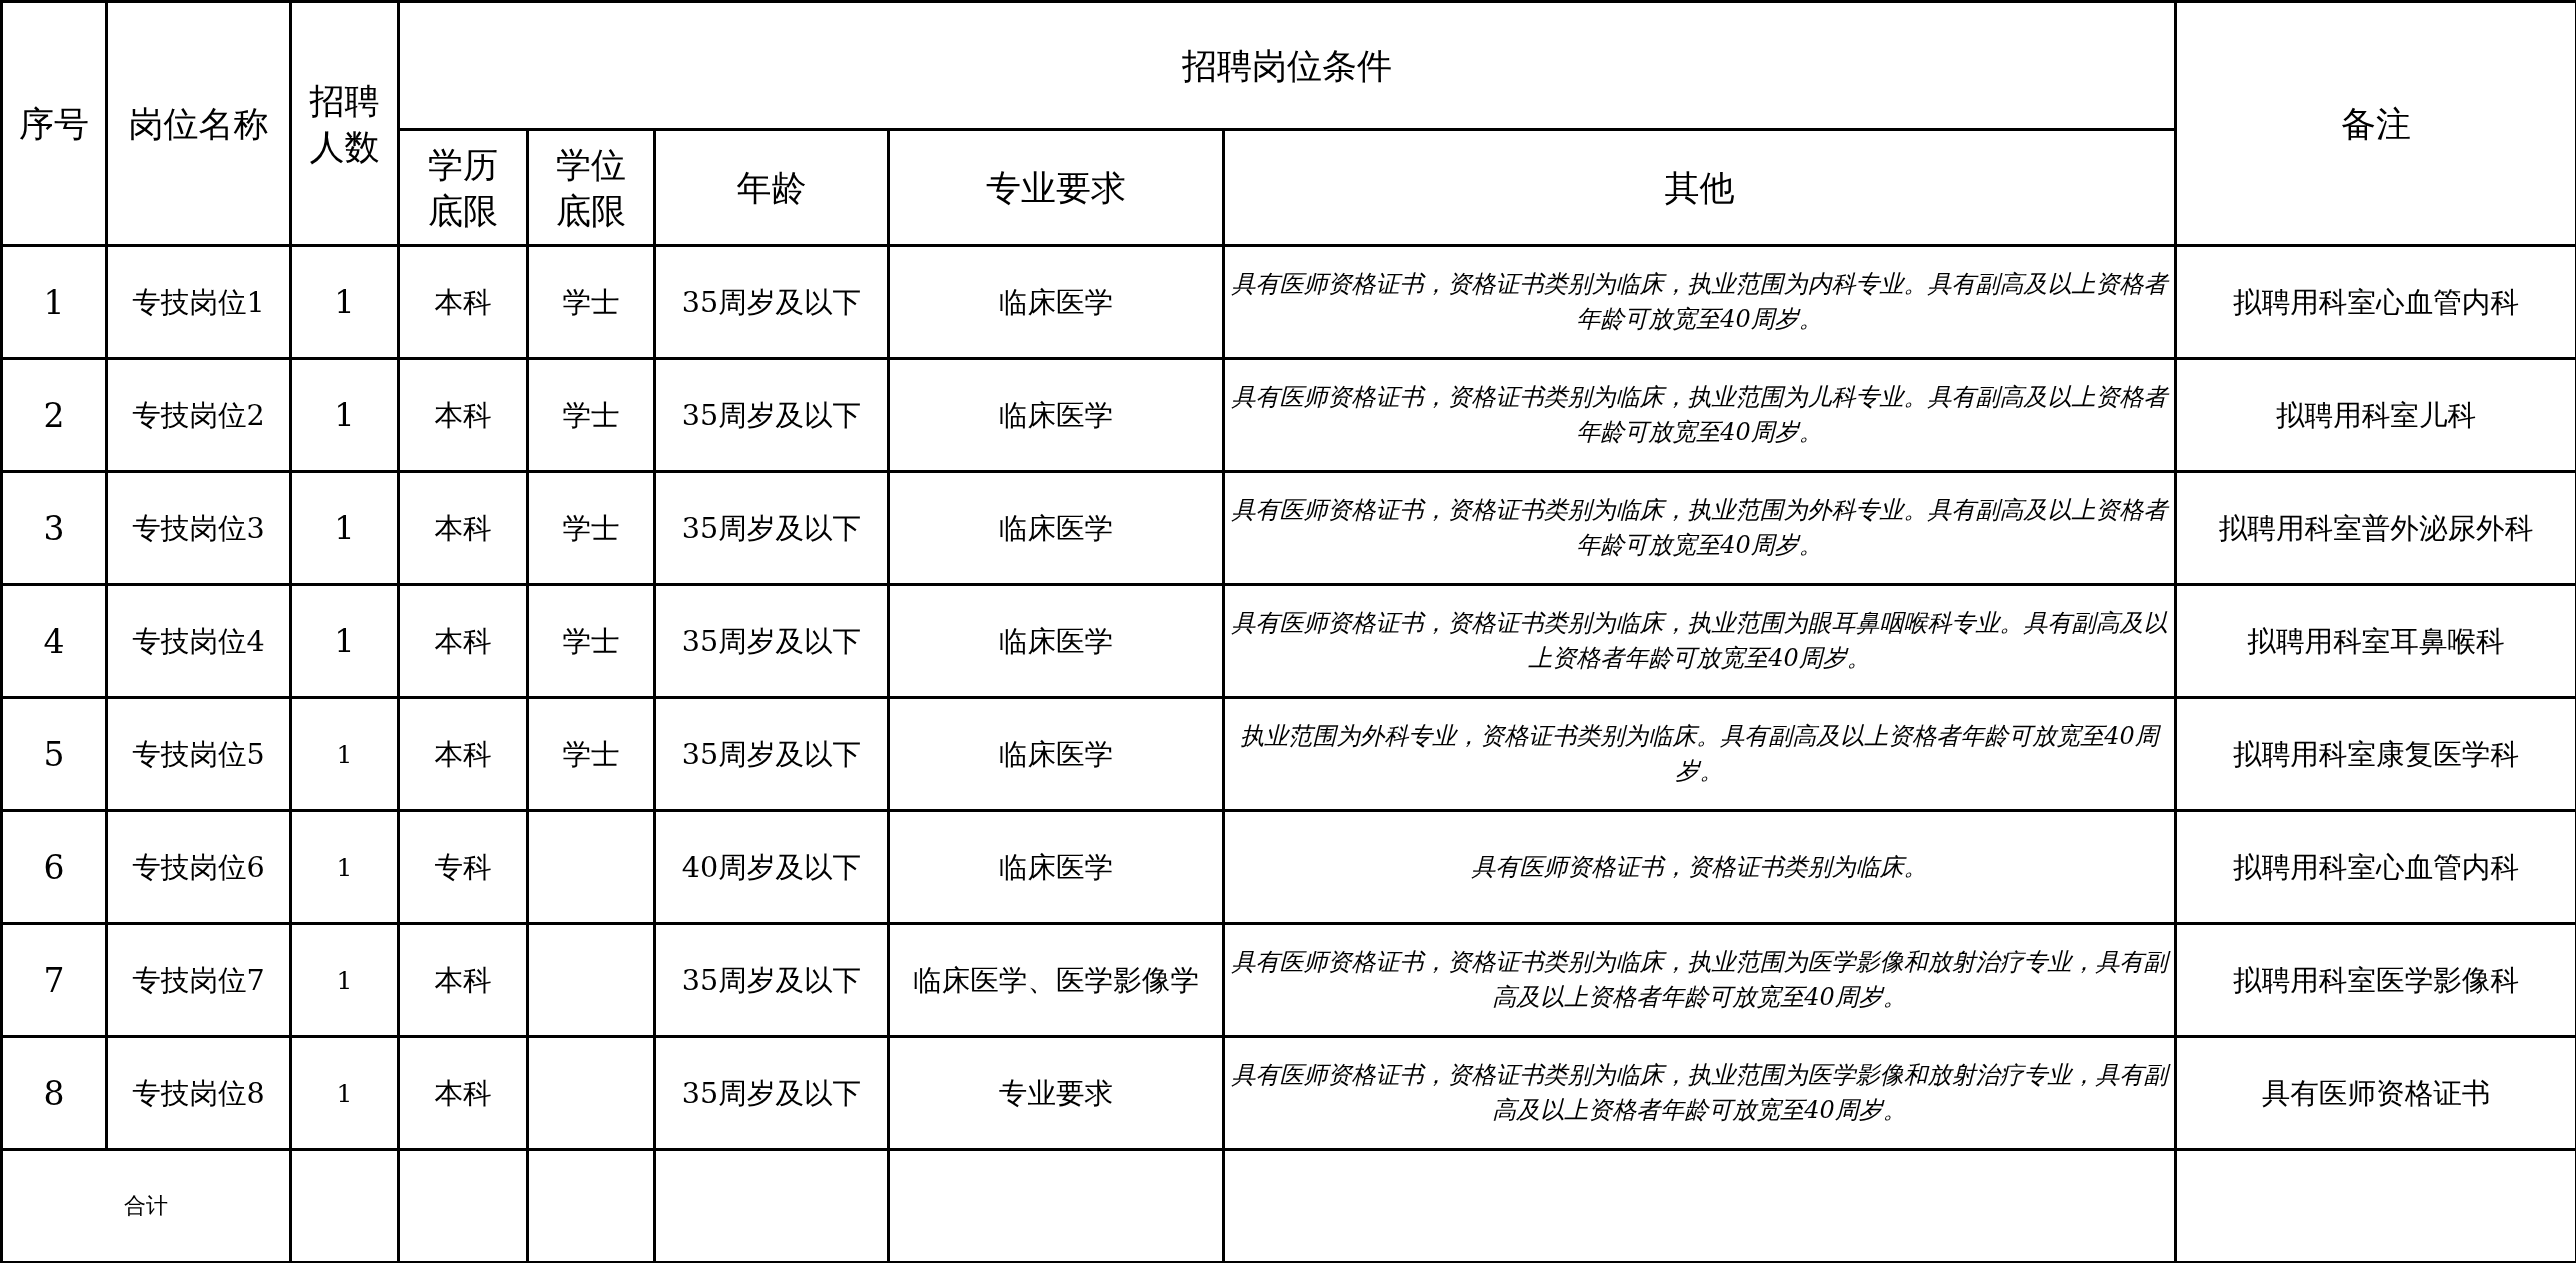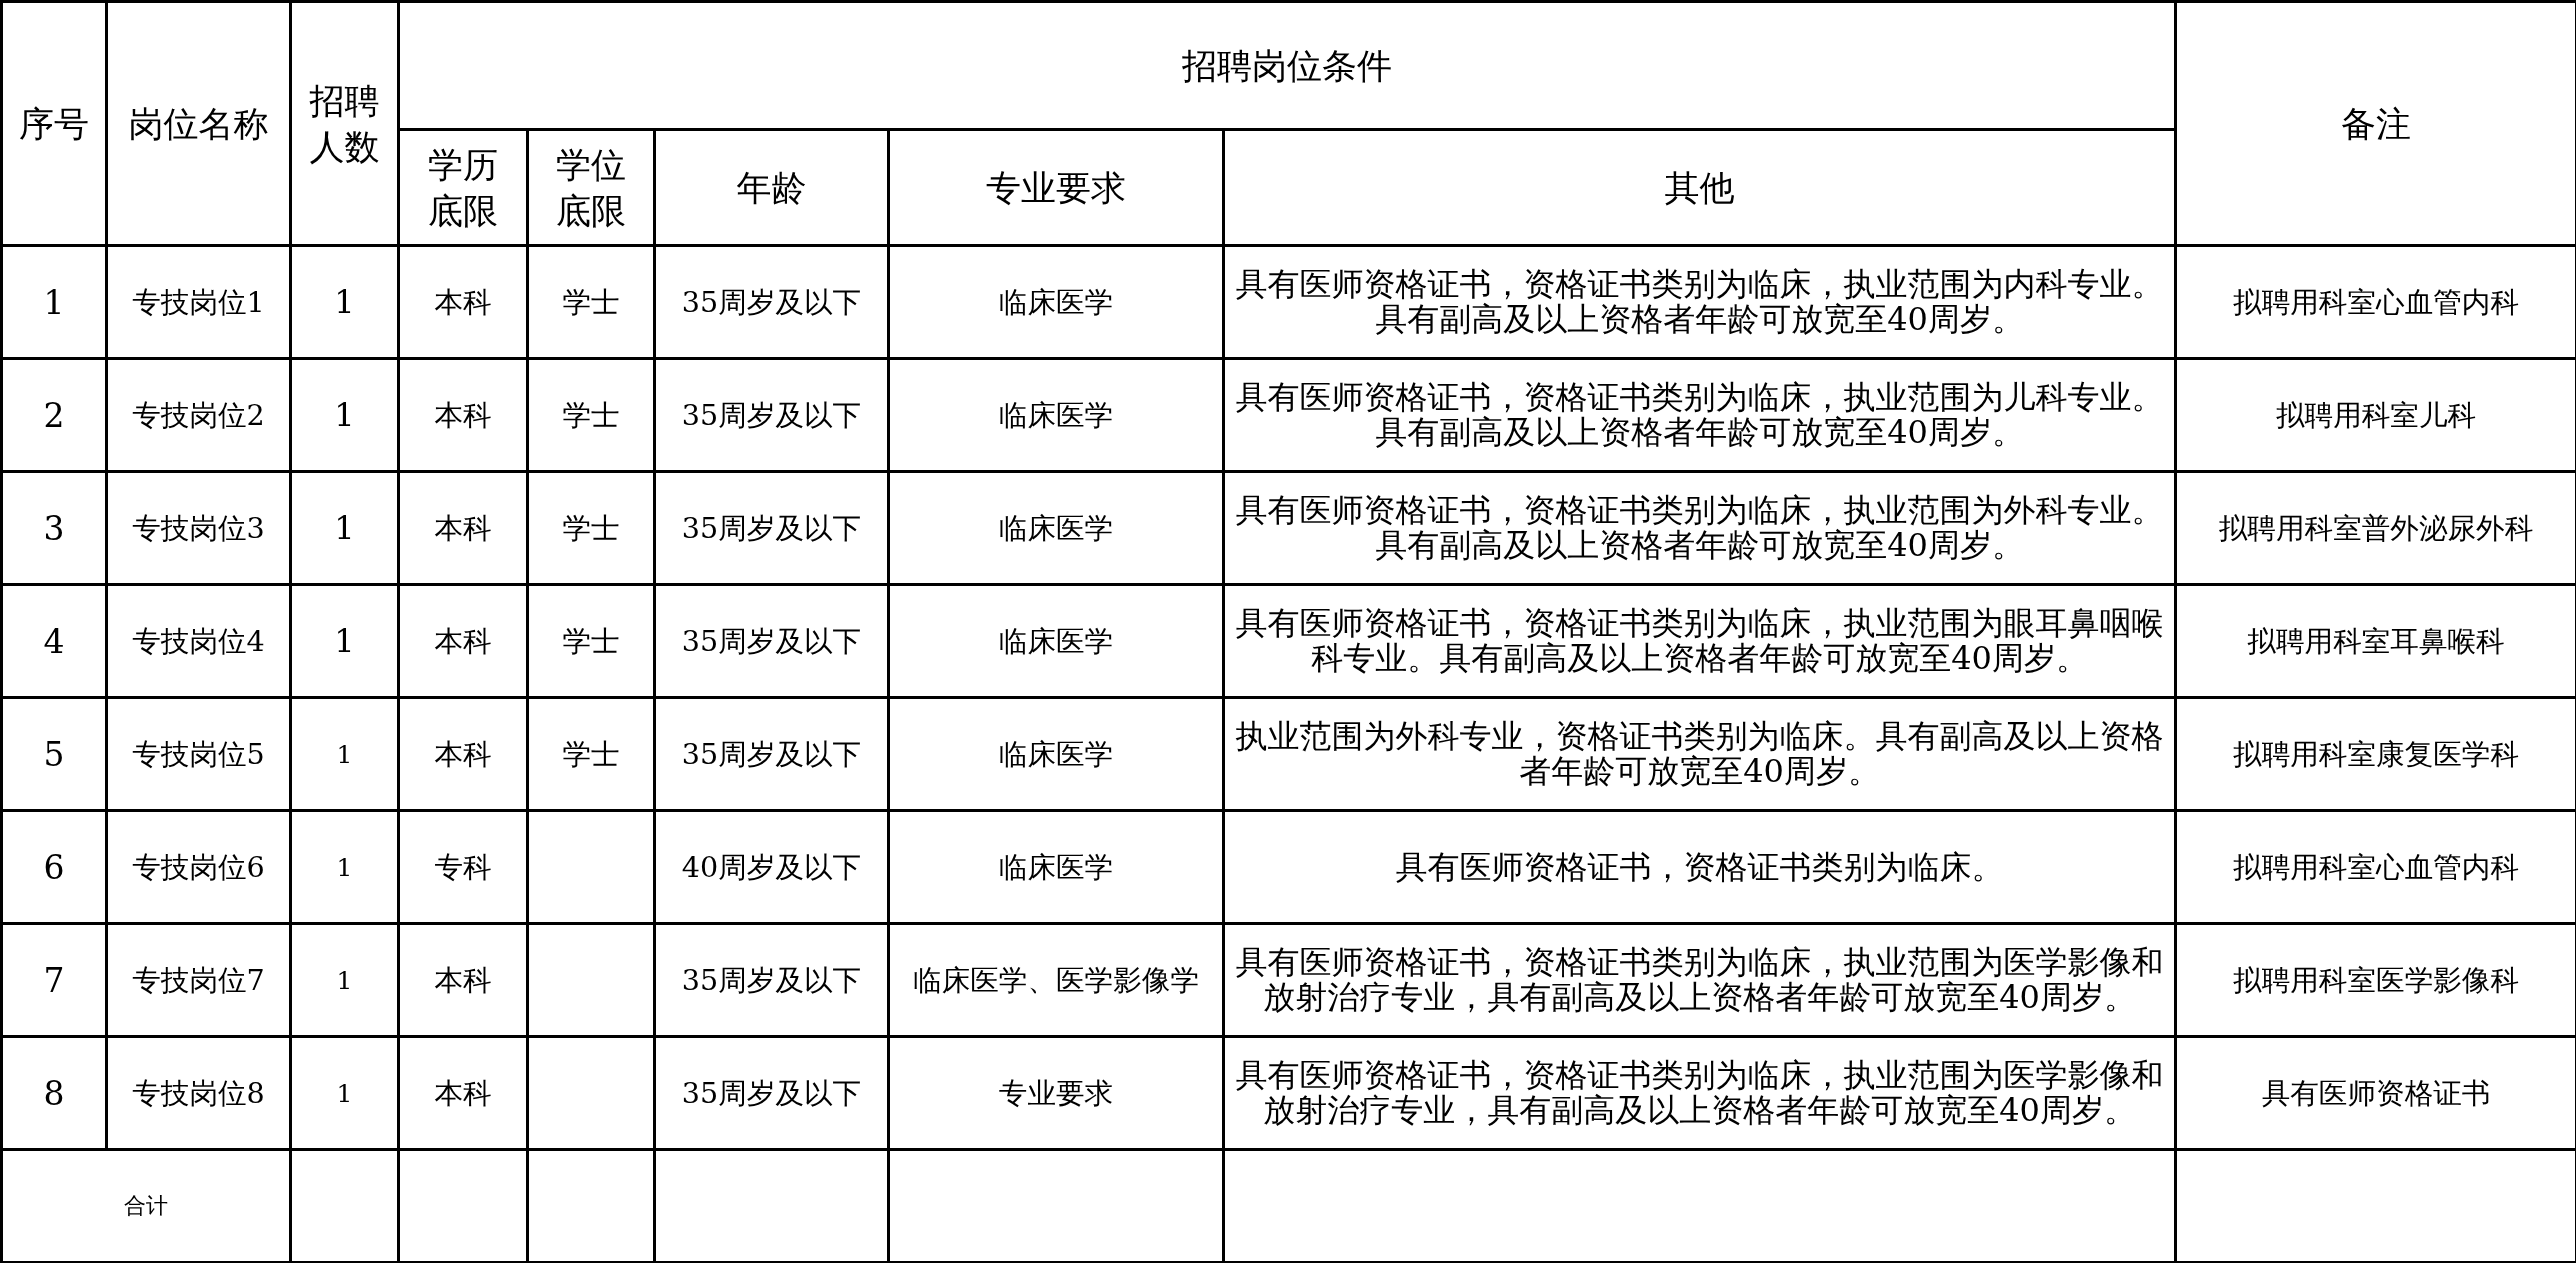--- a/index.html
+++ b/index.html
@@ -21,21 +21,21 @@
   }
   th { font-family: "DejaVu Sans", "Liberation Sans", sans-serif; font-weight: normal; font-size: 35px; line-height: 46px; }
   tr.h1 { height: 128px; }
   tr.h2 { height: 116px; }
   tr.row { height: 113px; }
   tr.total { height: 113px; }
   td { font-size: 28.6px; }
   td.num { font-size: 33px; }
   td.cnt { font-size: 32px; }
   td.cnt.small { font-size: 25px; }
-  td.other { text-align: left; font-size: 32px; line-height: 35px; padding: 0 8px; }
+  td.other { text-align: left; font-size: 24px; line-height: 35px; padding: 0 8px; font-style: italic; }
   td.remark { text-align: left; font-size: 28.6px; padding-left: 6.3px; }
   td.total-label { font-size: 22px; text-align: center; }
 </style>
 </head>
 <body>
 
 <table class="recruit">
   <colgroup>
     <col style="width:105px">
       <col style="width:184px">

